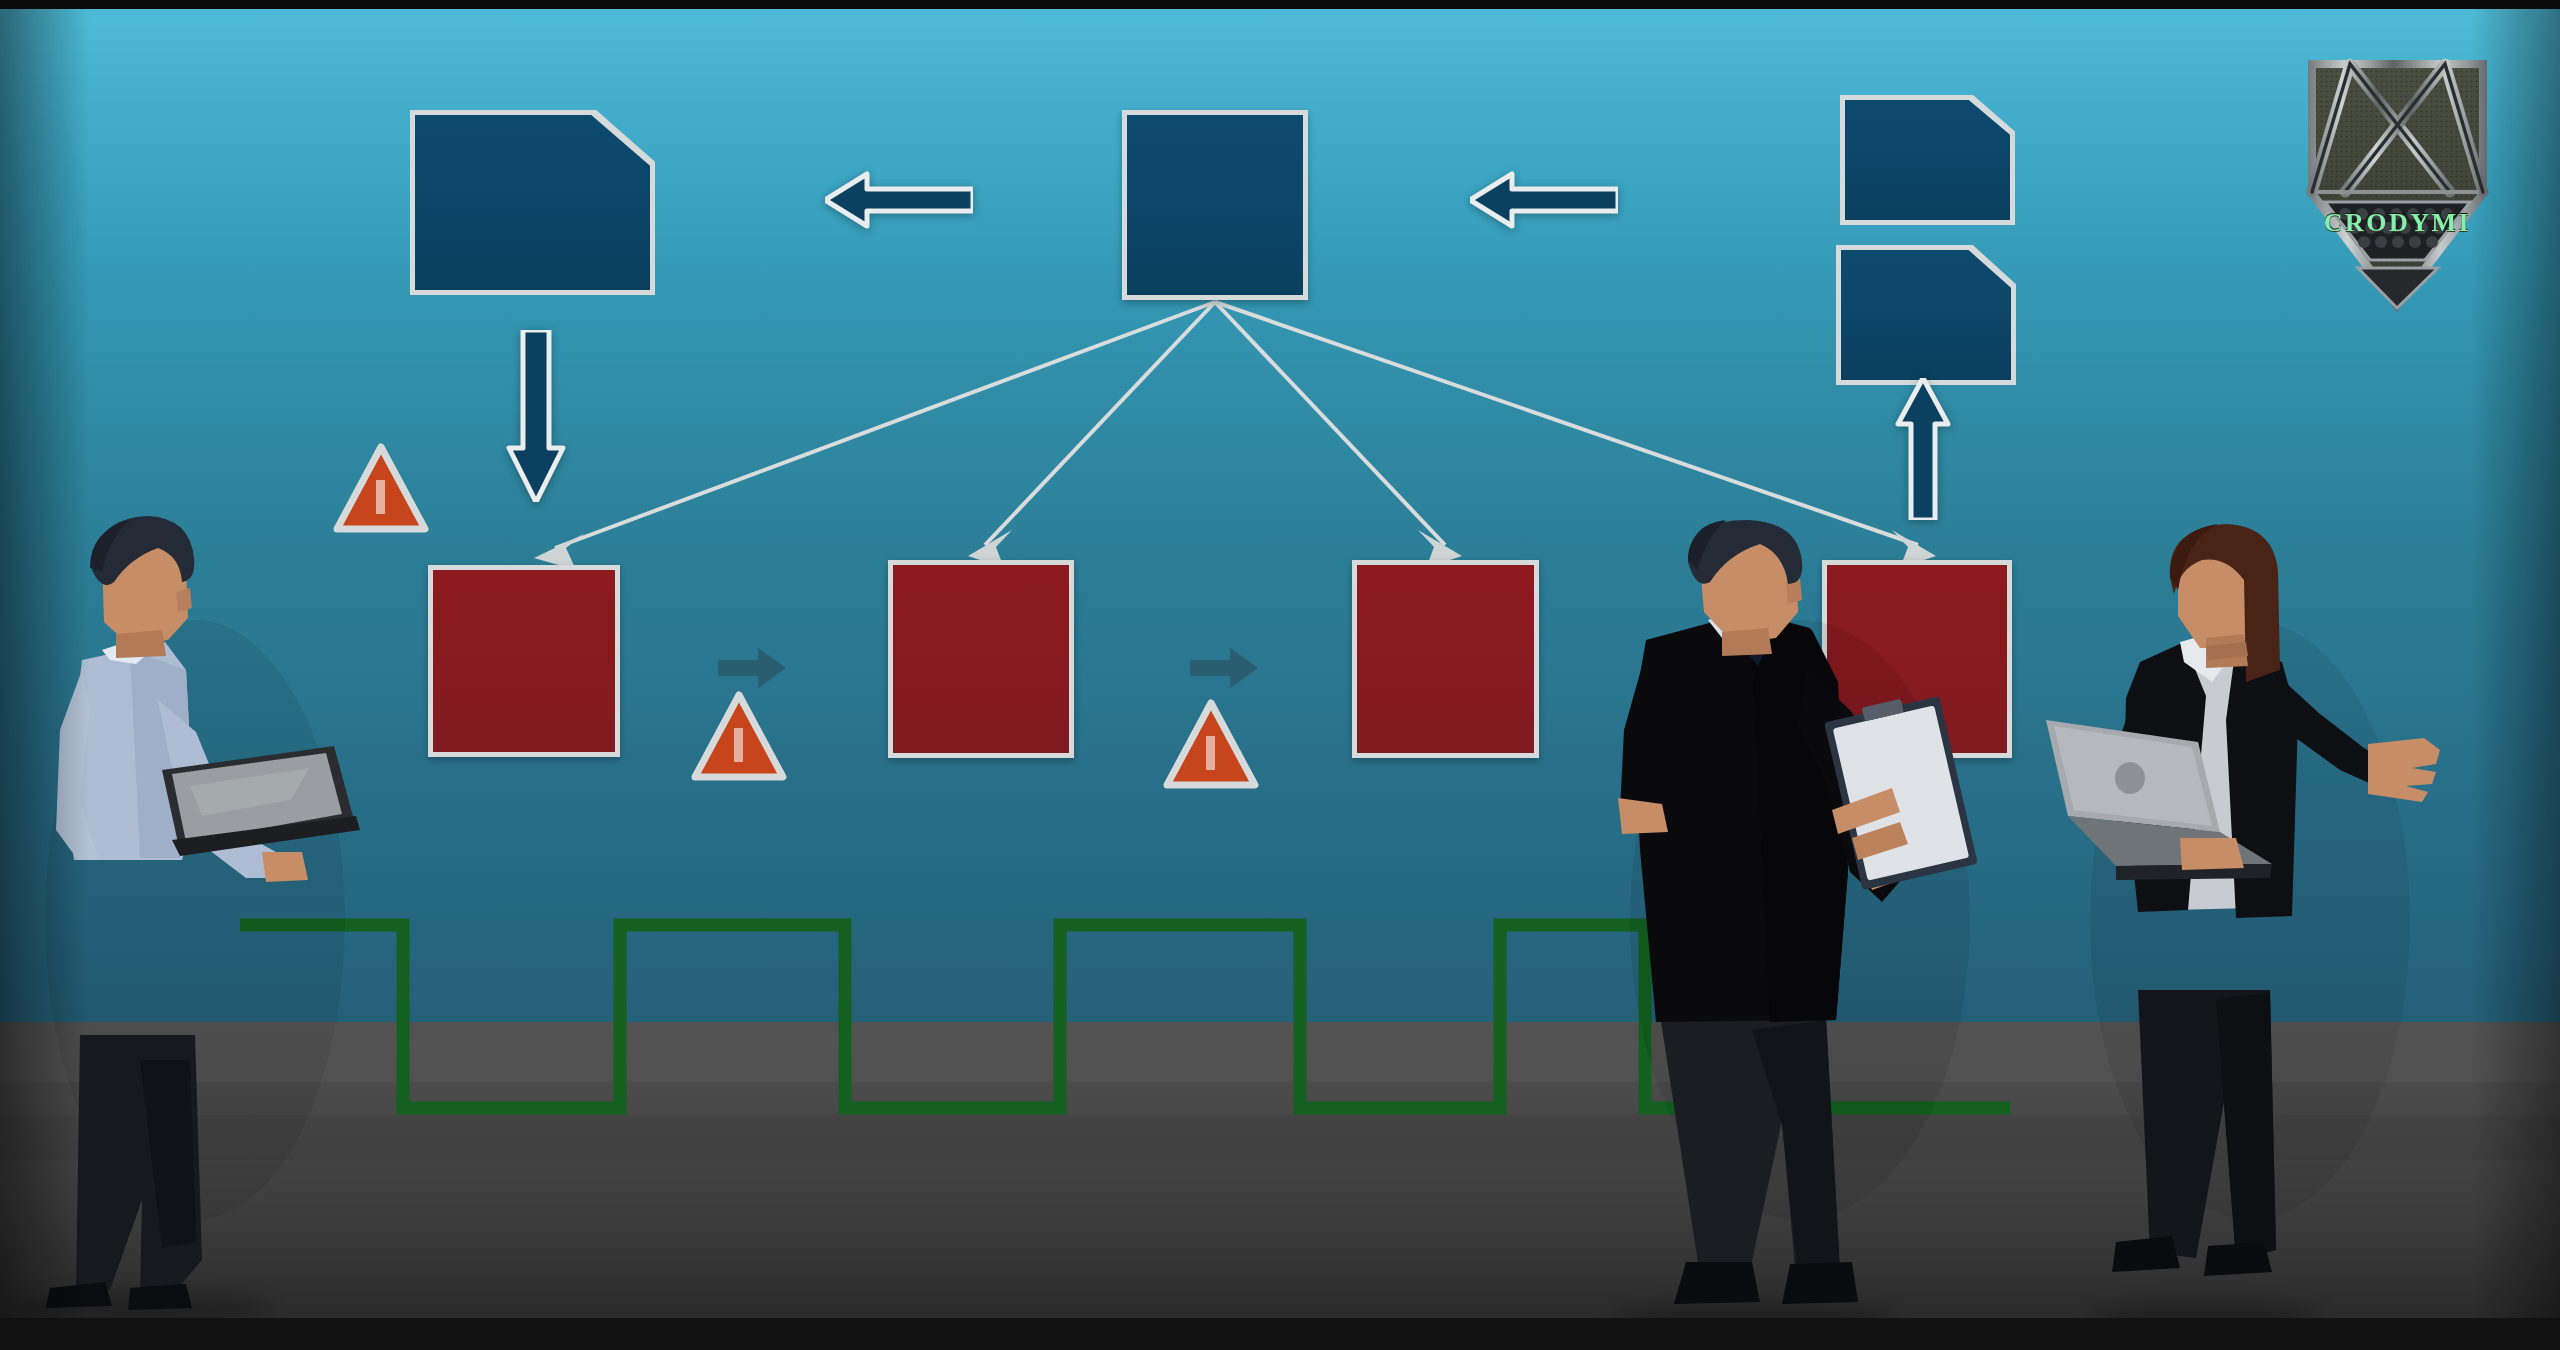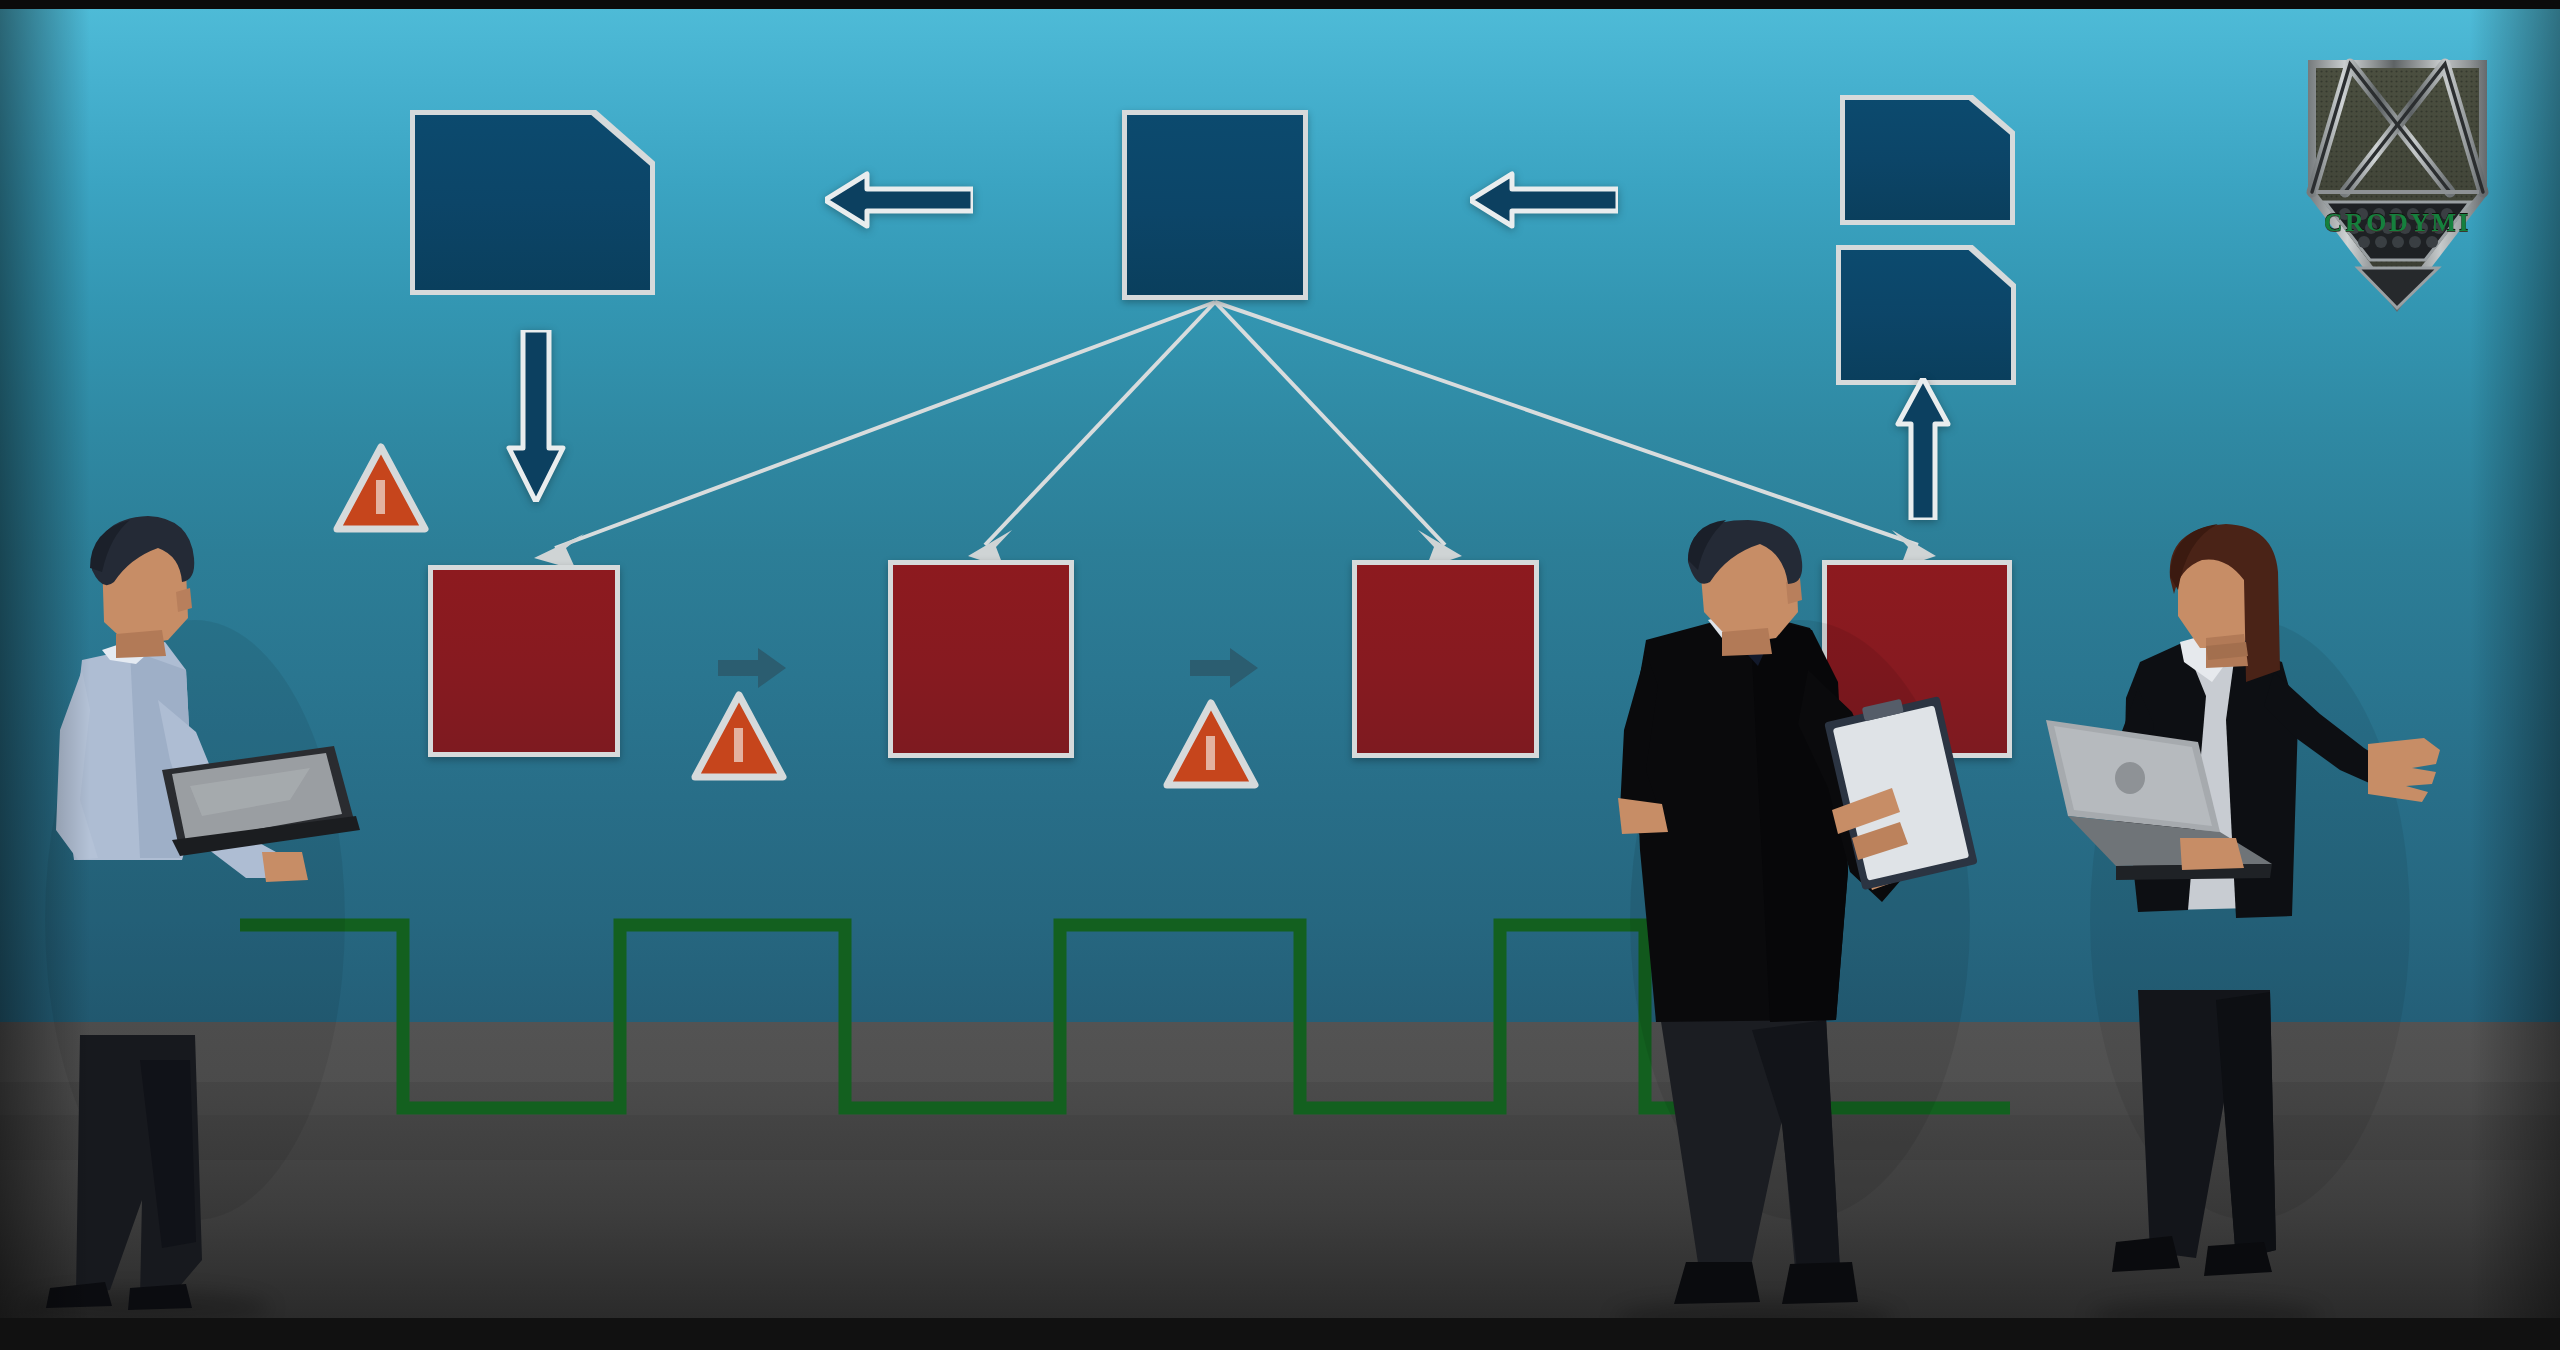--- a/index.html
+++ b/index.html
@@ -163,21 +163,21 @@
   .logo-word {
     position: absolute;
     left: 0;
     top: 168px;
     width: 215px;
     text-align: center;
     font-family: "Liberation Serif", serif;
     font-weight: bold;
     font-size: 26px;
     letter-spacing: 2.5px;
-    color: #15803d;
+    color: #86efac;
     text-shadow: 0 1px 0 #3a3a30, 0 -1px 0 #11120d;
   }
 
   
   .person { position: absolute; }
   .person svg { display: block; }
 
   .shadow-blob {
     position: absolute;
     border-radius: 50%;

